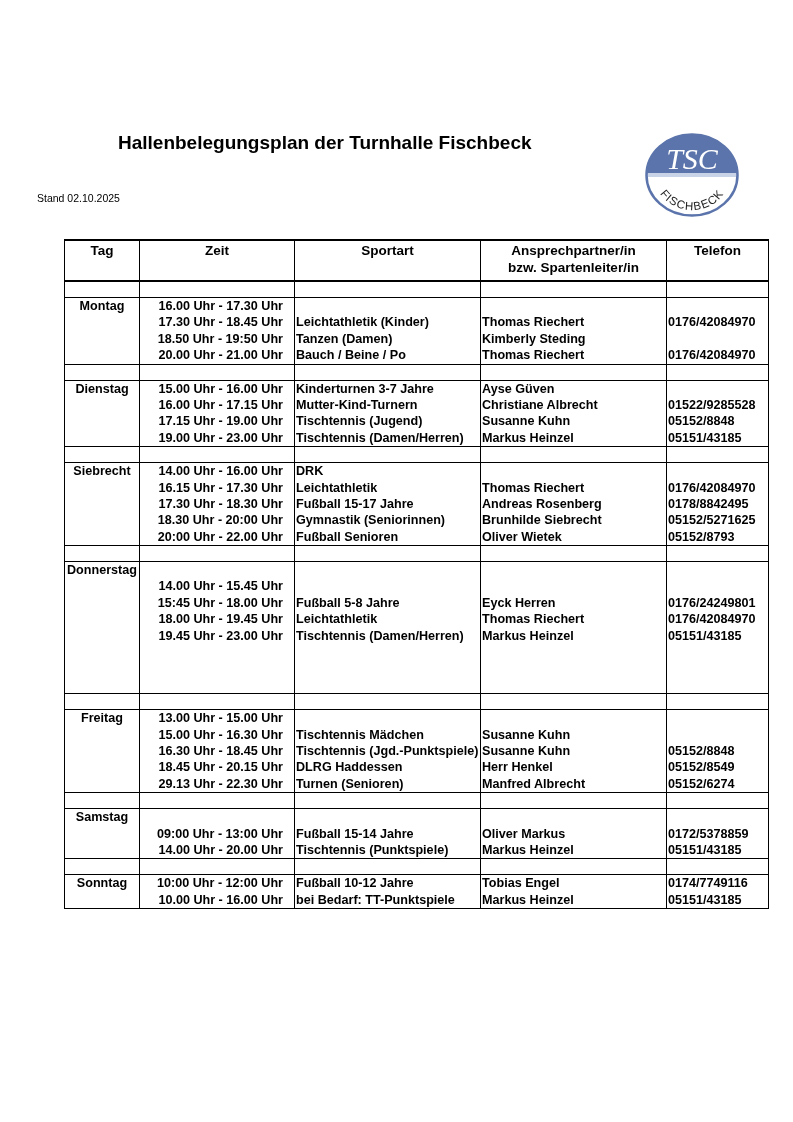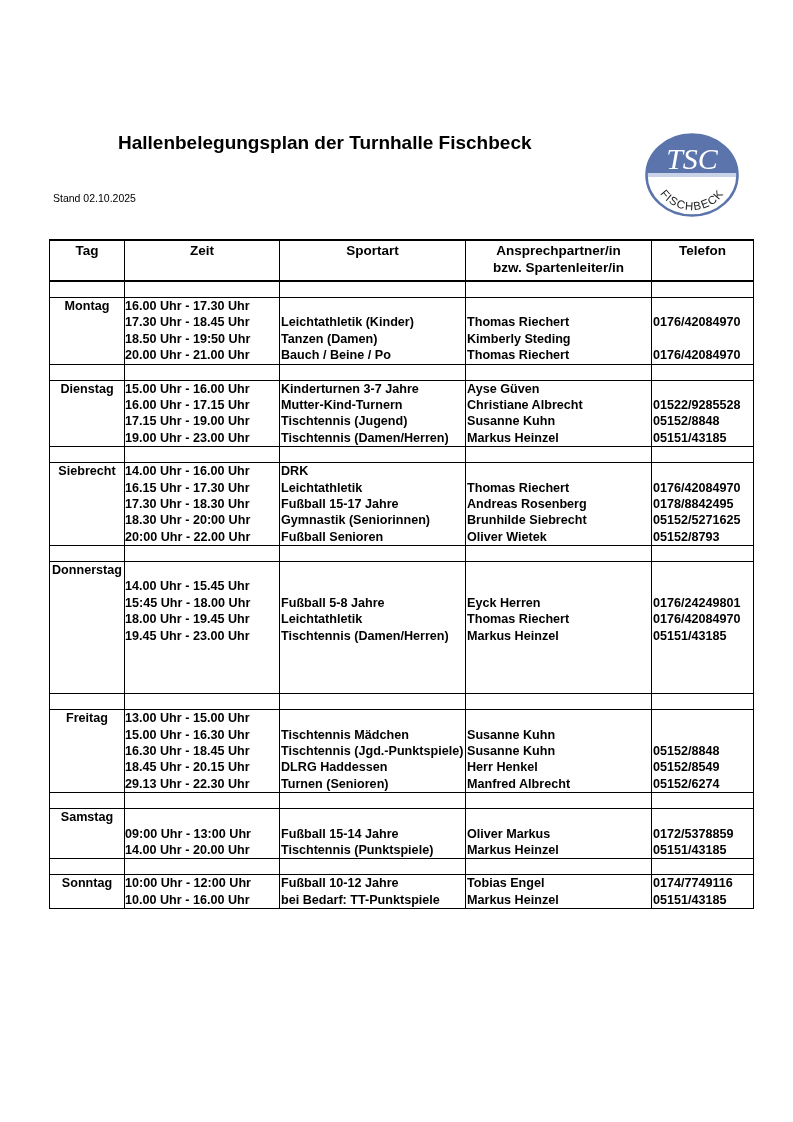--- a/index.html
+++ b/index.html
@@ -1,33 +1,33 @@
 <!DOCTYPE html>
 <html><head>
 <meta charset="utf-8">
 <style>
   html, body { margin: 0; padding: 0; background: #ffffff; }
   body { width: 793px; height: 1122px; position: relative; font-family: "Liberation Sans", sans-serif; color: #000; overflow: hidden; }
   .title { position: absolute; left: 118px; top: 132px; font-size: 19px; font-weight: bold; letter-spacing: 0px; }
-  .stand { position: absolute; left: 53px; top: 192px; font-size: 10.5px; }
+  .stand { position: absolute; left: 37px; top: 192px; font-size: 10.5px; }
   .logo { position: absolute; left: 645px; top: 133px; width: 94px; height: 84px; }
-  table.plan { position: absolute; left: 49px; top: 239px; border-collapse: collapse; table-layout: fixed; width: 704px; font-size: 12.6px; }
+  table.plan { position: absolute; left: 64px; top: 239px; border-collapse: collapse; table-layout: fixed; width: 704px; font-size: 12.6px; }
   table.plan col.c-tag { width: 75px; }
   table.plan col.c-zeit { width: 155px; }
   table.plan col.c-sport { width: 186px; }
   table.plan col.c-ansp { width: 186px; }
   table.plan col.c-tel { width: 102px; }
   table.plan th, table.plan td { border-left: 1px solid #000; border-right: 1px solid #000; padding: 0; vertical-align: top; }
   table.plan { border: 1.5px solid #000; }
   table.plan thead th { font-weight: bold; font-size: 13.5px; text-align: center; height: 38px; border-top: 2px solid #000; border-bottom: 2.5px solid #000; line-height: 17px; padding-top: 1px; }
   tr.spacer td { height: 15px; border-bottom: 1px solid #000; }
   tr.day td { border-bottom: 1px solid #000; font-weight: bold; }
   .line { height: 16.4px; line-height: 16.4px; white-space: nowrap; overflow: hidden; }
   td.tag { text-align: center; }
-  td.zeit .line { padding-right: 11px; }
+  td.zeit .line { text-align: right; padding-right: 11px; }
   td.sport .line, td.ansp .line, td.tel .line { padding-left: 1px; }
 </style>
 </head>
 <body>
 
 <div class="title">Hallenbelegungsplan der Turnhalle Fischbeck</div>
 <div class="stand">Stand 02.10.2025</div>
 
 <svg class="logo" viewBox="0 0 94 84">
   <defs>

